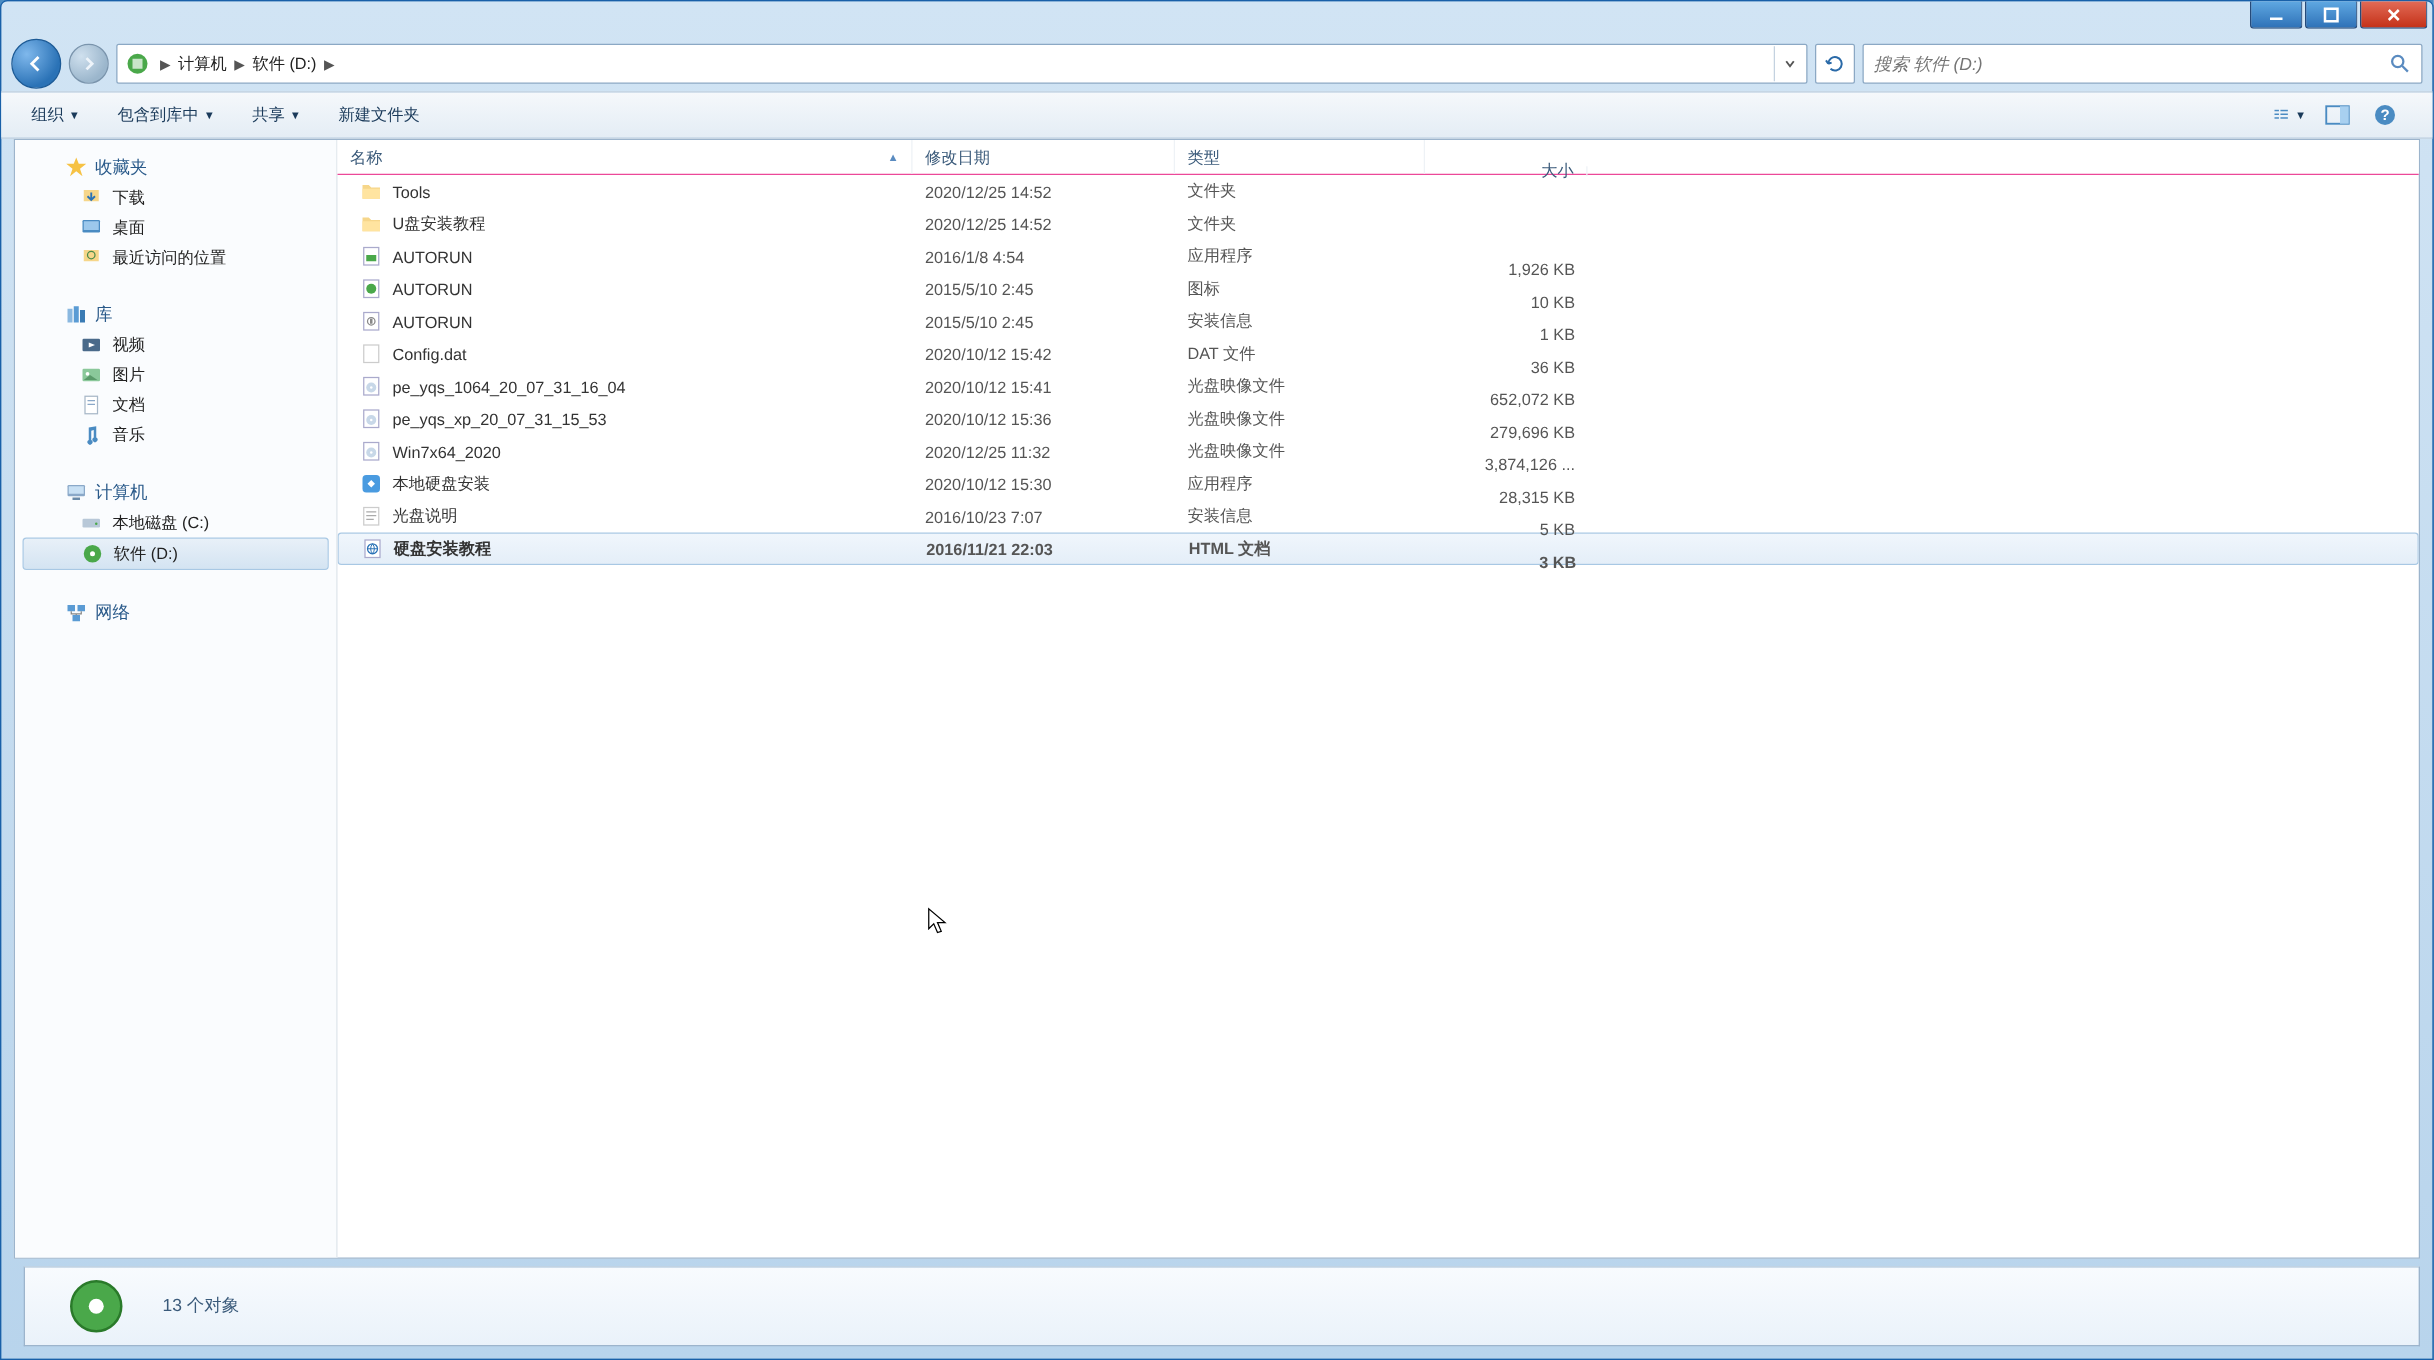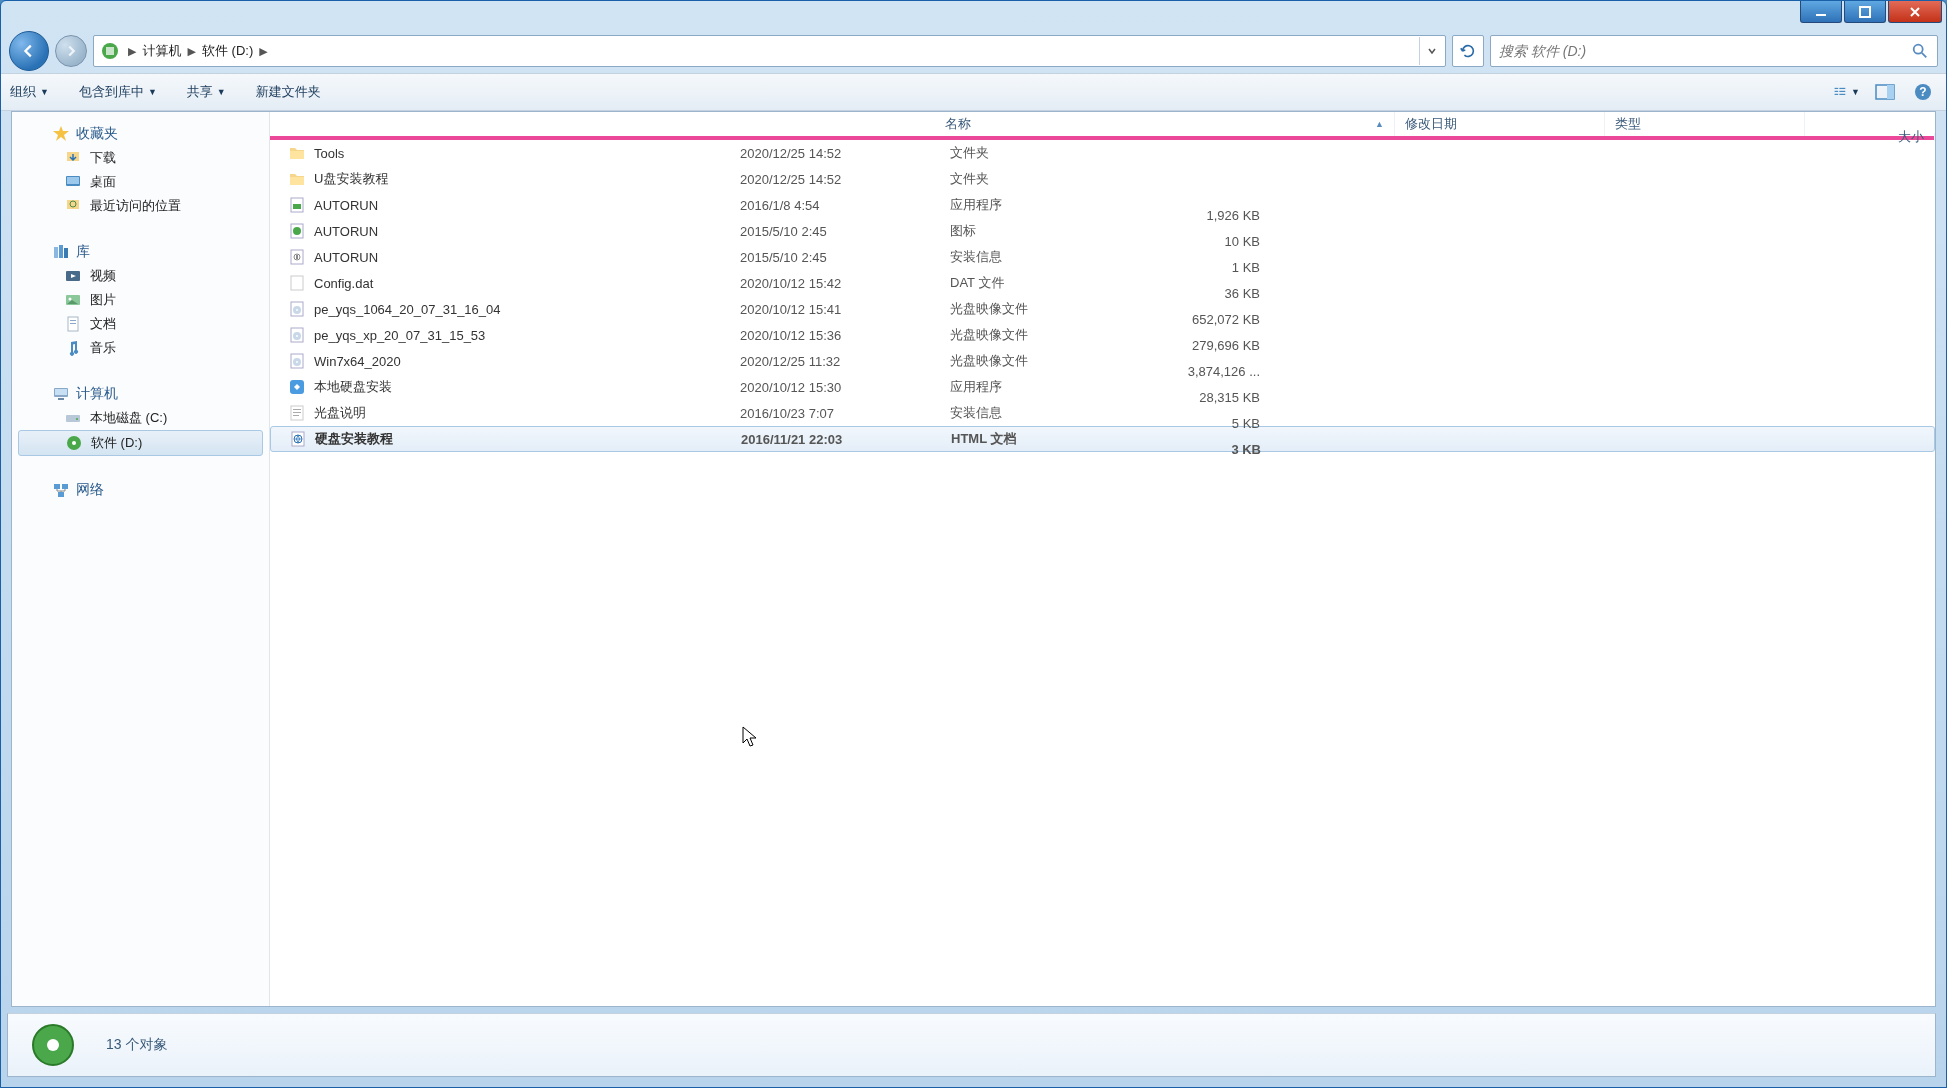--- a/index.html
+++ b/index.html
@@ -97,21 +97,21 @@
   font-style: italic; color: #888; font-size: 14px;
   background: transparent;
 }
 .search-icon { width: 18px; height: 18px; color: #5a8bc0; }
 .toolbar {
   height: 38px;
   background: linear-gradient(#f5f8fb,#e4edf5);
   border-top: 1px solid #c4d2e0;
   border-bottom: 1px solid #c4d2e0;
   display: flex; align-items: center;
-  padding: 0 9px;
+  padding: 0 24px;
   gap: 30px;
 }
 .tb-item { color: #1a3a5a; cursor: pointer; display: flex; align-items: center; gap: 4px; }
 .tb-dd { font-size: 9px; color: #1a3a5a; }
 .tb-right { margin-left: auto; display: flex; gap: 10px; align-items: center; }
 .tb-icon-btn {
   width: 28px; height: 28px;
   display: flex; align-items: center; justify-content: center;
   border: 1px solid transparent;
   cursor: pointer;
@@ -147,23 +147,22 @@
   background: linear-gradient(#e8f0f8,#d4e4f2);
   border: 1px solid #a8c8e4;
   border-radius: 3px;
   margin: 0 6px;
   padding-left: 46px;
 }
 .nav-ico { width: 18px; height: 18px; display: inline-flex; align-items: center; justify-content: center;}
 .file-pane { flex: 1; display: flex; flex-direction: column; }
 .col-headers {
   display: flex; height: 28px;
-  border-bottom: 4px solid #ec4899;
+  border-bottom: 1px solid #ec4899;
   background: #fff;
-  justify-content: flex-end;
 }
 .col-h {
   padding: 4px 10px;
   color: #3a5a7a;
   border-right: 1px solid #eef2f6;
   cursor: pointer;
   display: flex; align-items: center; gap: 4px;
 }
 .col-name { width: 460px; }
 .col-date { width: 210px; }
@@ -184,27 +183,27 @@
   font-weight: bold;
 }
 .file-cell { padding: 0 10px; color: #333; }
 .file-cell.name { width: 452px; display: flex; align-items: center; gap: 8px; }
 .file-cell.date { width: 210px; color: #555; }
 .file-cell.type { width: 200px; color: #555; }
 .file-cell.size { width: 130px; text-align: right; color: #555; margin-top: 20px; }
 .file-ico { width: 18px; height: 18px; display: inline-flex; align-items: center; justify-content: center; }
 .status-bar {
   position: absolute;
-  left: 6px; right: 10px; bottom: 10px;
+  left: 18px; right: 10px; bottom: 10px;
   height: 64px;
   background: linear-gradient(#f8fbfe,#eaf2fa);
   border: 1px solid #9cb4cc;
   border-top: 1px solid #c4d2e0;
   display: flex; align-items: center;
-  padding: 0 20px; gap: 28px;
+  padding: 0 32px; gap: 28px;
 }
 .status-ico { width: 50px; height: 50px; }
 .status-text { color: #3a5a7a; font-size: 14px; }
 .cursor {
   position: absolute;
   top: 724px; left: 740px;
   width: 18px; height: 24px;
   pointer-events: none;
 }
 </style>

